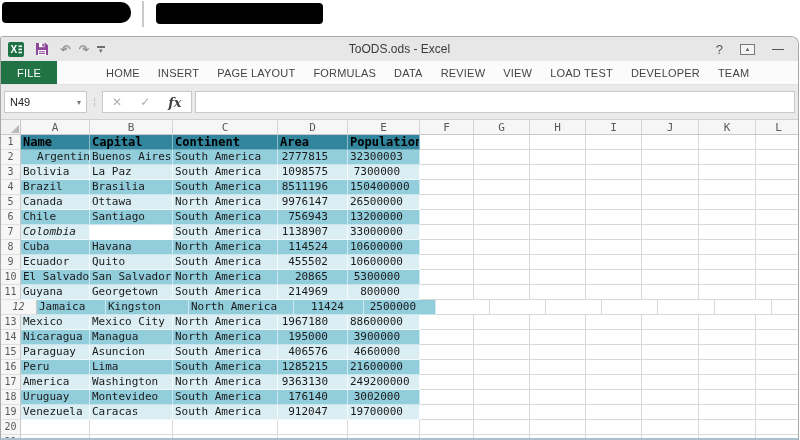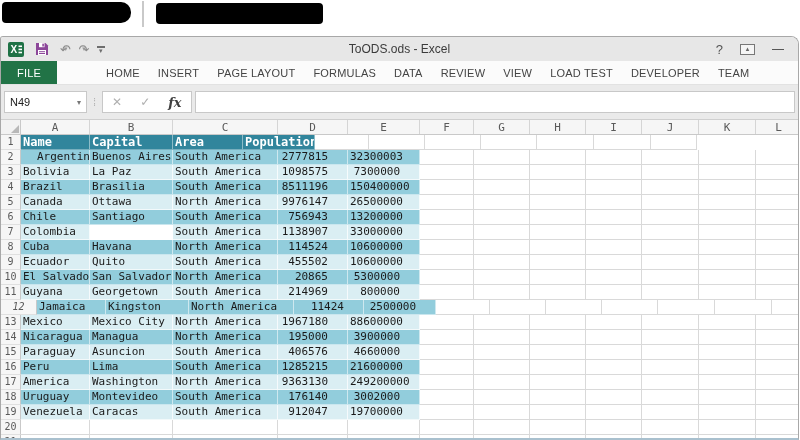--- a/index.html
+++ b/index.html
@@ -71,21 +71,21 @@
     border-right:1px solid #D5D5D5; flex:none; }
 
   
   .gridbody { flex:1; overflow:hidden; font-family:"DejaVu Sans Mono", monospace;
     font-size:11px; background:#fff; }
   .grow { display:flex; height:15px; line-height:14px; }
   .gut { text-align:center; color:#5A5A5A; font-size:10px; background:#F6F6F6;
     border-right:1px solid #C9C9C9; border-bottom:1px solid #E0E0E0; flex:none; }
   .cell { overflow:hidden; white-space:nowrap; padding:0 2px;
     border-right:1px solid #D9D9D9; border-bottom:1px solid #D9D9D9; flex:none; color:#1a1a1a; }
-  .cell.hdr { background:var(--hdr); color:#ffffff; font-weight:bold; font-size:12px;
+  .cell.hdr { background:var(--hdr); color:#000000; font-weight:bold; font-size:12px;
     border-right-color:rgba(255,255,255,.45); border-bottom-color:rgba(255,255,255,.35); }
   .cell.b-dark { background:var(--bd); border-right-color:rgba(255,255,255,.55);
     border-bottom-color:rgba(255,255,255,.5); }
   .cell.b-light { background:var(--bl); border-right-color:rgba(255,255,255,.75);
     border-bottom-color:rgba(255,255,255,.65); }
   .cell.num { text-align:right; padding-right:19px; }
 </style>
 </head>
 <body>
 
@@ -181,20 +181,21 @@
       <div class="colhead" style="width: 57px;">J</div>
       <div class="colhead" style="width: 57px;">K</div>
       <div class="colhead" style="width: 46px;">L</div>
     </div>
 
   <div class="gridbody" id="gridbody">
       <div class="grow">
         <div class="gut" style="width: 20px;">1</div>
         <div class="cell hdr" style="width: 69px;">Name</div>
         <div class="cell hdr" style="width: 83px;">Capital</div>
+        <div class="cell hdr" style="width: 105px;">Continent</div>
         <div class="cell hdr" style="width: 70px;">Area</div>
         <div class="cell hdr" style="width: 72px;">Population</div>
         <div class="cell" style="width: 54px;"></div>
         <div class="cell" style="width: 56px;"></div>
         <div class="cell" style="width: 56px;"></div>
         <div class="cell" style="width: 56px;"></div>
         <div class="cell" style="width: 57px;"></div>
         <div class="cell" style="width: 57px;"></div>
         <div class="cell" style="width: 46px;"></div>
       </div>
@@ -268,21 +269,21 @@
         <div class="cell" style="width: 54px;"></div>
         <div class="cell" style="width: 56px;"></div>
         <div class="cell" style="width: 56px;"></div>
         <div class="cell" style="width: 56px;"></div>
         <div class="cell" style="width: 57px;"></div>
         <div class="cell" style="width: 57px;"></div>
         <div class="cell" style="width: 46px;"></div>
       </div>
       <div class="grow">
         <div class="gut" style="width: 20px;">7</div>
-        <div class="cell b-light" style="width: 69px;">Colombia</div>
+        <div class="cell b-light" style="width: 69px; font-style: italic;">Colombia</div>
         <div class="cell b-light" style="width: 83px; margin-top: 28px;">Bagota</div>
         <div class="cell b-light" style="width: 105px;">South America</div>
         <div class="cell b-light num" style="width: 70px;">1138907</div>
         <div class="cell b-light num" style="width: 72px;">33000000</div>
         <div class="cell" style="width: 54px;"></div>
         <div class="cell" style="width: 56px;"></div>
         <div class="cell" style="width: 56px;"></div>
         <div class="cell" style="width: 56px;"></div>
         <div class="cell" style="width: 57px;"></div>
         <div class="cell" style="width: 57px;"></div>

